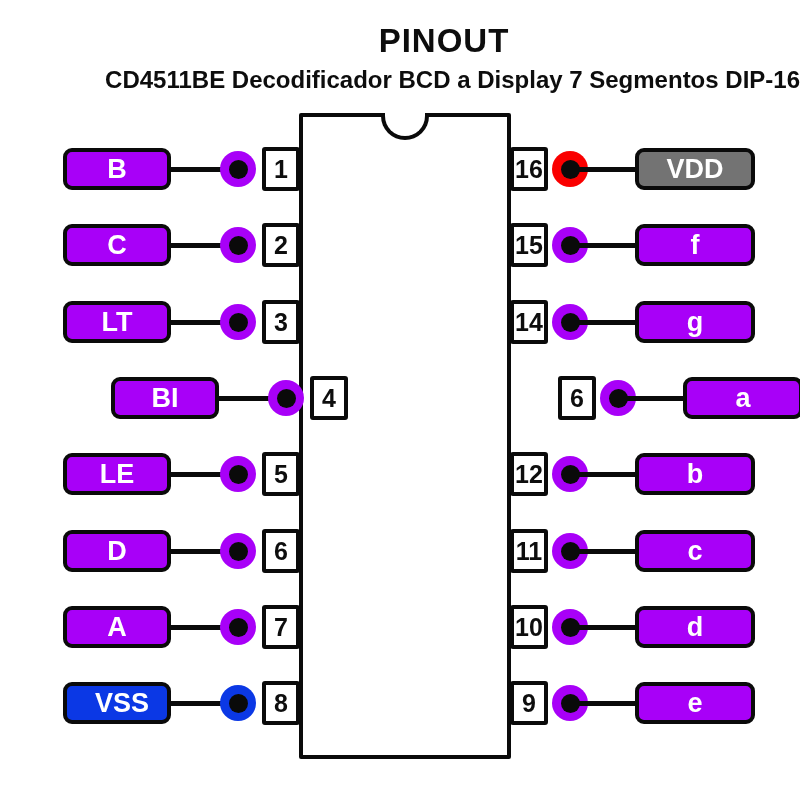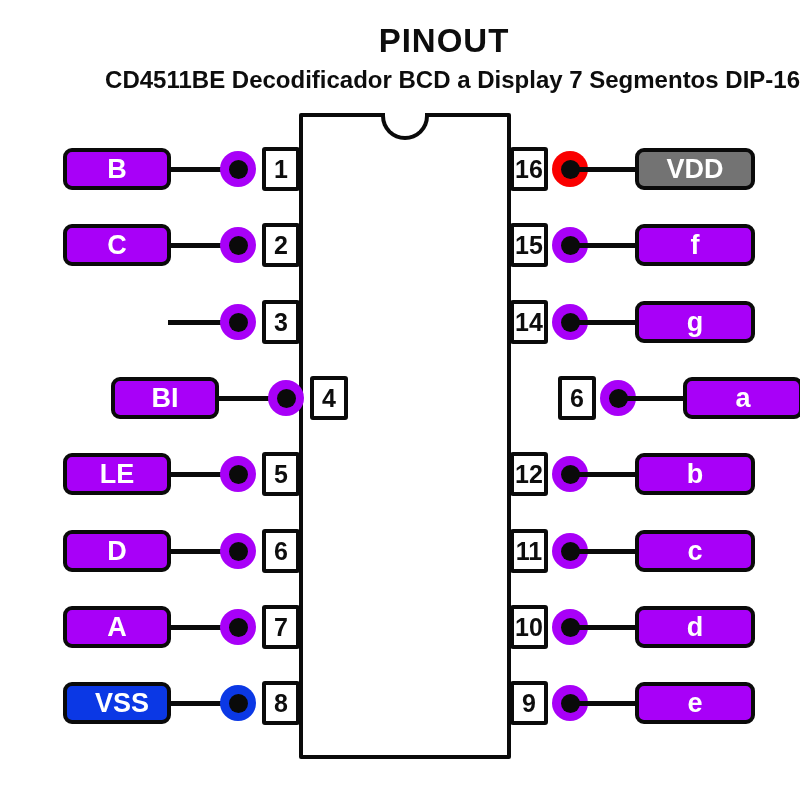--- a/index.html
+++ b/index.html
@@ -82,20 +82,21 @@
         </div>
         <div class="numbox nl">2</div>
         <div class="numbox nr">15</div>
         <div class="pad pr" style="background: rgb(168, 0, 248);">
           <div class="dot"></div>
         </div>
         <div class="wire wr"></div>
         <div class="lbl right" style="background: rgb(168, 0, 248);">f</div>
       </div>
       <div class="row" style="top: 300px;">
+        <div class="lbl left" style="background: rgb(168, 0, 248);">LT</div>
         <div class="wire wl"></div>
         <div class="pad pl" style="background: rgb(168, 0, 248);">
           <div class="dot"></div>
         </div>
         <div class="numbox nl">3</div>
         <div class="numbox nr">14</div>
         <div class="pad pr" style="background: rgb(168, 0, 248);">
           <div class="dot"></div>
         </div>
         <div class="wire wr"></div>

